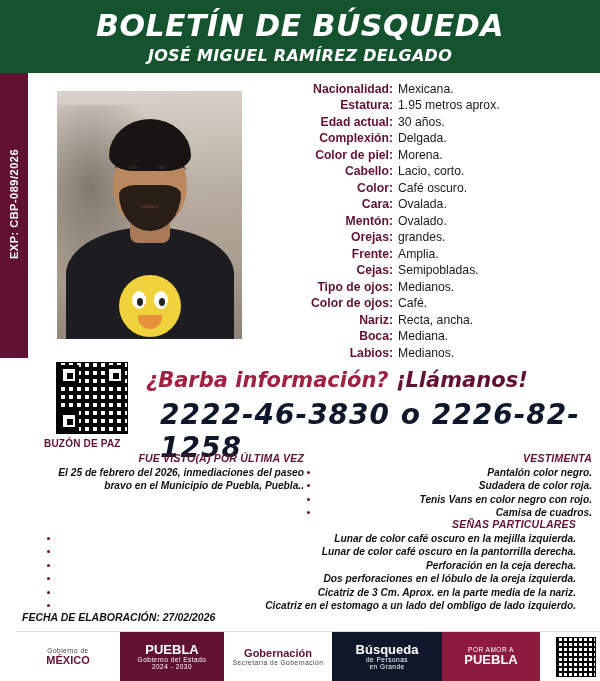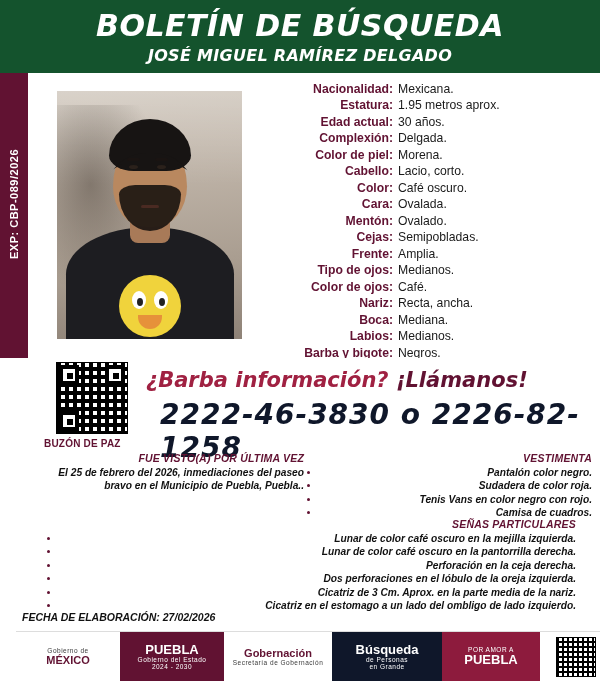--- a/index.html
+++ b/index.html
@@ -375,26 +375,30 @@
       </div>
     <div class="datarow">
         <div class="k">Cara:</div>
         <div class="v">Ovalada.</div>
       </div>
     <div class="datarow">
         <div class="k">Mentón:</div>
         <div class="v">Ovalado.</div>
       </div>
     <div class="datarow">
+        <div class="k">Orejas:</div>
+        <div class="v">grandes.</div>
+      </div>
+    <div class="datarow">
+        <div class="k">Frente:</div>
+        <div class="v">Amplia.</div>
+      </div>
+    <div class="datarow">
         <div class="k">Cejas:</div>
         <div class="v">Semipobladas.</div>
-      </div>
-    <div class="datarow">
-        <div class="k">Frente:</div>
-        <div class="v">Amplia.</div>
       </div>
     <div class="datarow">
         <div class="k">Tipo de ojos:</div>
         <div class="v">Medianos.</div>
       </div>
     <div class="datarow">
         <div class="k">Color de ojos:</div>
         <div class="v">Café.</div>
       </div>
     <div class="datarow">

